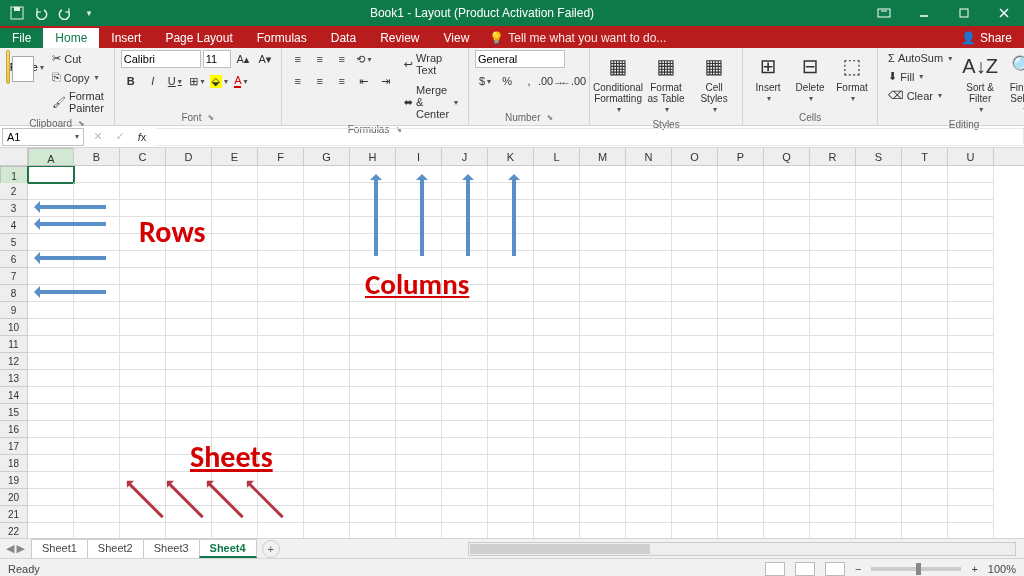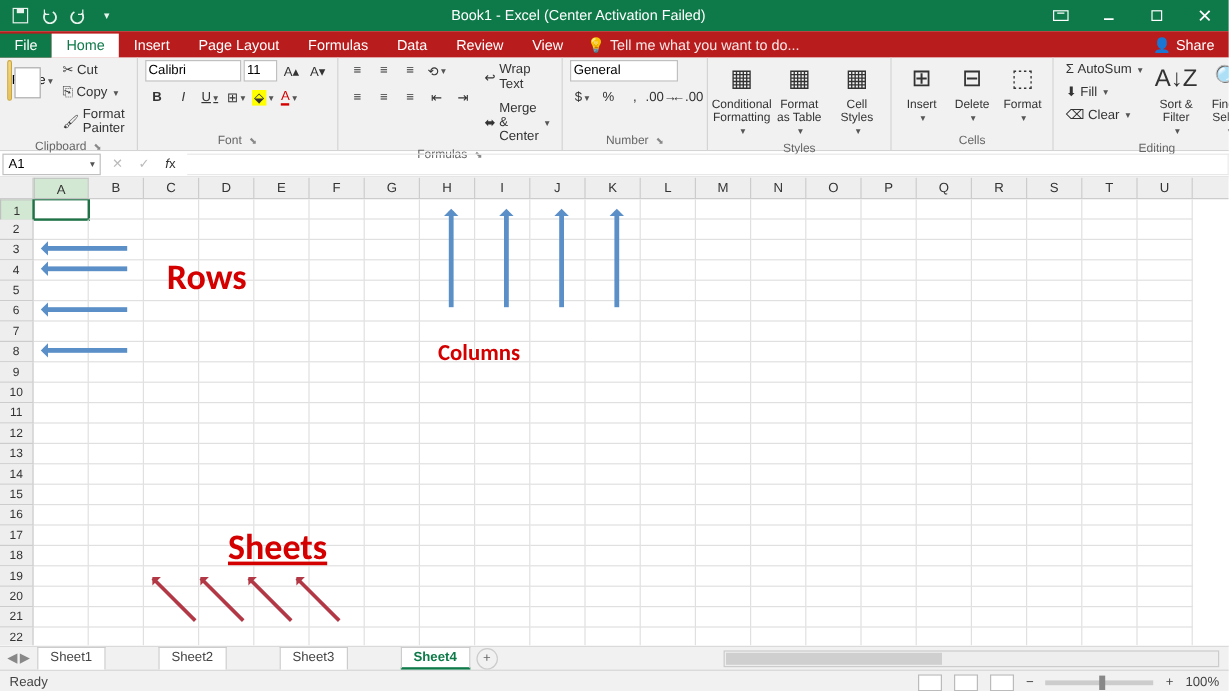--- a/index.html
+++ b/index.html
@@ -103,21 +103,21 @@
         </svg>
       </div>
     <div class="qbtn">
         <svg width="14" height="14">
           <path d="M4 4 A5 5 0 1 0 10 5" fill="none" stroke="#fff" stroke-width="1.5"></path>
           <path d="M11 2 L11 6 L7 6" fill="none" stroke="#fff"></path>
         </svg>
       </div>
     <div class="qbtn" style="font-size:9px;">▾</div>
   </div>
-  <div class="title">Book1 - Excel (Center Activation Failed)</div>
+  <div class="title">Book1 - Layout (Product Activation Failed)</div>
   <div class="winctrl">
     <div>
         <svg width="14" height="10">
           <rect x="1" y="1" width="12" height="8" fill="none" stroke="#fff"></rect>
           <path d="M4 3 L10 3" stroke="#fff"></path>
         </svg>
       </div>
     <div>
         <svg width="12" height="12">
           <line x1="2" y1="9" x2="10" y2="9" stroke="#fff" stroke-width="1.5"></line>
@@ -922,35 +922,35 @@
   <div class="arrow-h" style="top:57px; left:36px; width:70px;"></div>
   <div class="arrow-h" style="top:74px; left:36px; width:70px;"></div>
   <div class="arrow-h" style="top:108px; left:36px; width:70px;"></div>
   <div class="arrow-h" style="top:142px; left:36px; width:70px;"></div>
   <div class="annot" style="top:65px; left:139px; font-size:30px;">Rows</div>
 
   <div class="arrow-v" style="left:374px; top:28px; height:80px;"></div>
   <div class="arrow-v" style="left:420px; top:28px; height:80px;"></div>
   <div class="arrow-v" style="left:466px; top:28px; height:80px;"></div>
   <div class="arrow-v" style="left:512px; top:28px; height:80px;"></div>
-  <div class="annot" style="top:135px; left:365px; font-size:19px;">Columns</div>
+  <div class="annot" style="top:118px; left:365px; font-size:29px;text-decoration:underline;">Columns</div>
 
   <div class="annot" style="top:290px; left:190px; font-size:30px;text-decoration:underline;">Sheets</div>
   <div class="arrow-d" style="left:120px; top:350px;"></div>
   <div class="arrow-d" style="left:160px; top:350px;"></div>
   <div class="arrow-d" style="left:200px; top:350px;"></div>
   <div class="arrow-d" style="left:240px; top:350px;"></div>
 </div>
 
 <div class="sheettabs">
   <div class="nav">
     <span>◀</span>
     <span>▶</span>
   </div>
-  <div id="stabs" style="display:flex;gap:45px;">
+  <div id="stabs" style="display:flex;">
       <div class="stab">Sheet1</div>
       <div class="stab">Sheet2</div>
       <div class="stab">Sheet3</div>
       <div class="stab active">Sheet4</div>
     </div>
   <div class="addsheet">+</div>
   <div style="flex:0 0 180px;"></div>
   <div class="hscroll">
       <div class="thumb"></div>
     </div>

